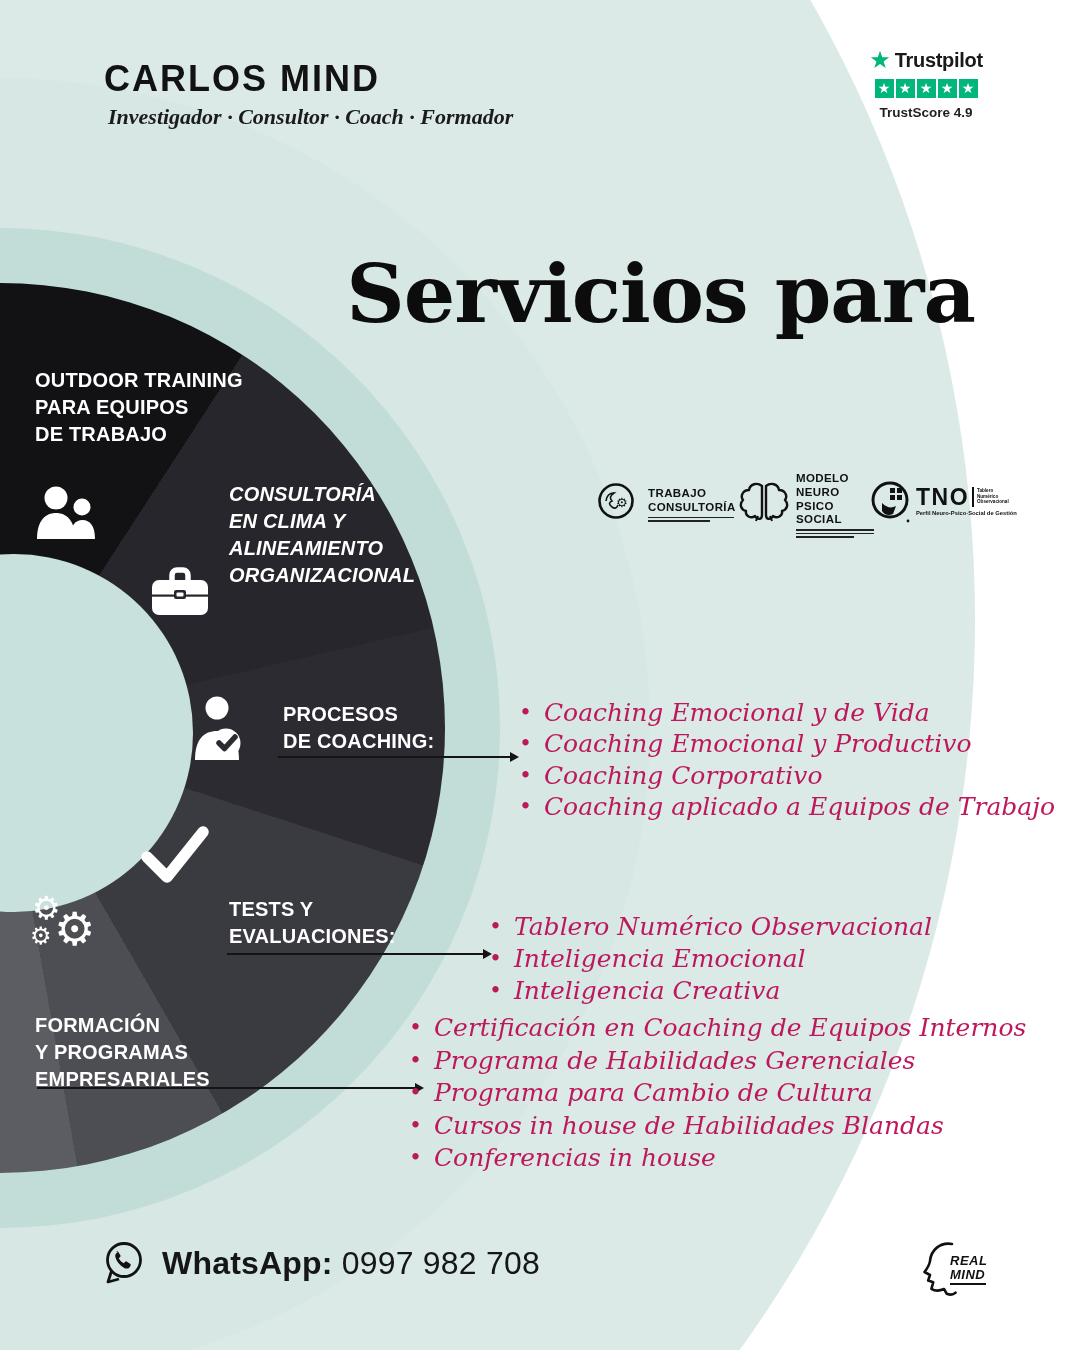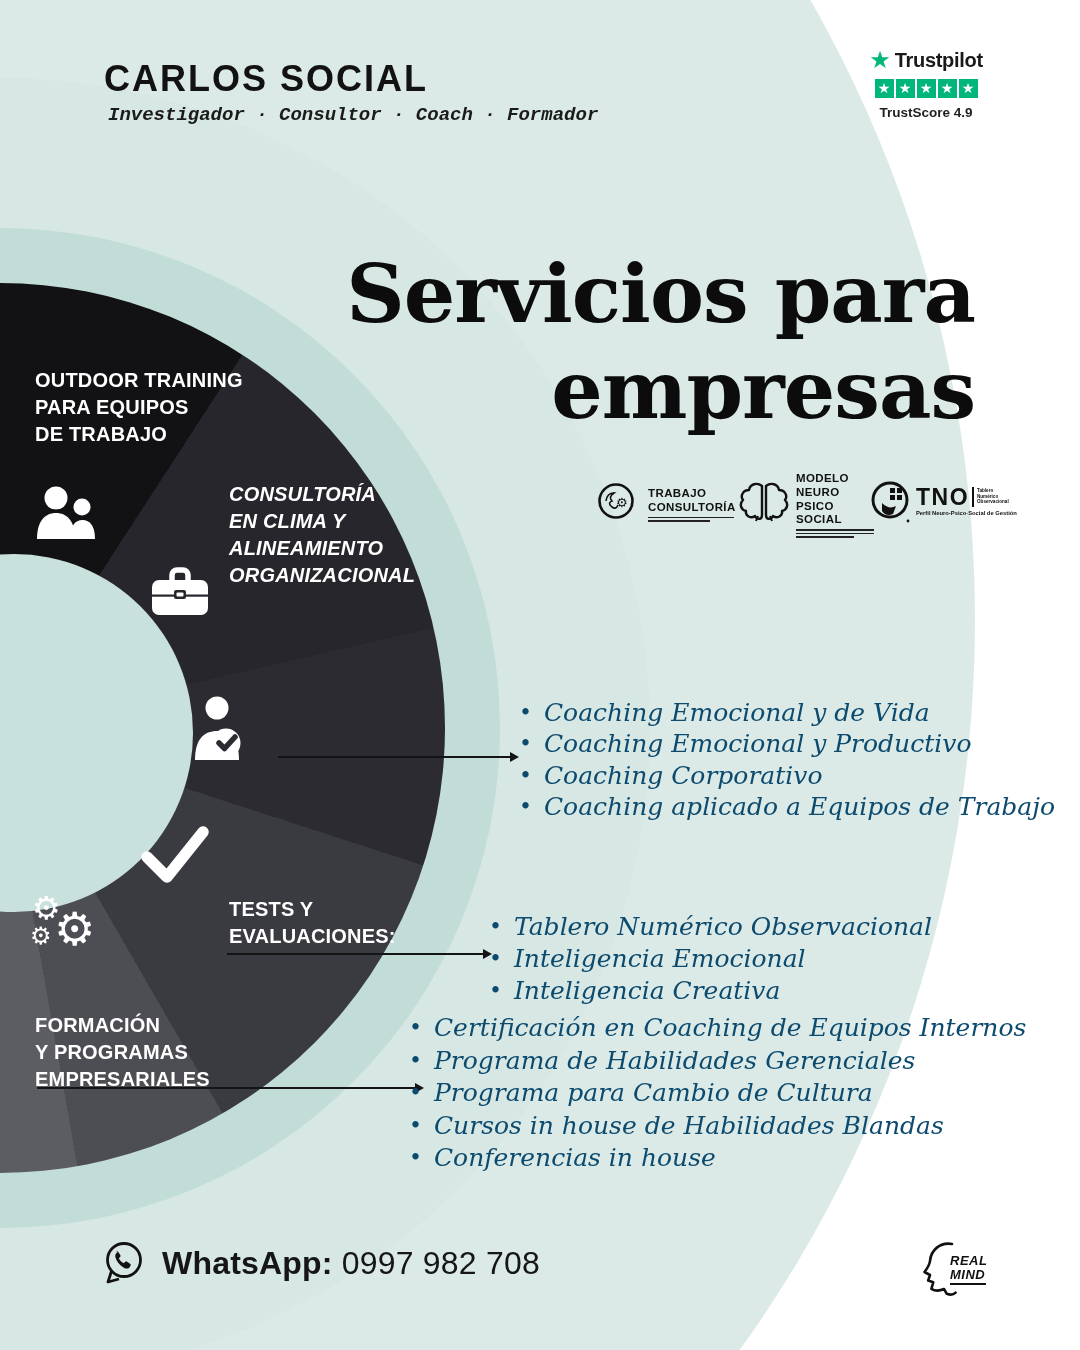--- a/index.html
+++ b/index.html
@@ -17,22 +17,22 @@
       #121215 0deg 33deg,
       #26262c 33deg 77deg,
       #2b2b31 77deg 108deg,
       #3a3a41 108deg 150deg,
       #4d4d54 150deg 170deg,
       #5c5c63 170deg 360deg);}
   .wheel-hole{left:-165px;top:554px;width:358px;height:358px;background:#c9e1dc;}
 
   
   .brand-name{left:104px;top:58px;font-size:36px;font-weight:700;letter-spacing:2px;color:#121212;}
-  .brand-tagline{left:108px;top:104px;font-family:Liberation Mono, monospace;font-style:italic;font-weight:700;
-                 font-size:19px;color:#1b1b1b;}
+  .brand-tagline{left:108px;top:104px;font-family:Liberation Serif, serif;font-style:italic;font-weight:700;
+                 font-size:22px;color:#1b1b1b;}
 
   
   .tp{left:866px;top:48px;width:120px;display:flex;flex-direction:column;align-items:center;cursor:pointer;}
   .tp-brandrow{display:flex;align-items:center;gap:4px;}
   .tp-logostar{color:#00b67a;font-size:24px;line-height:24px;}
   .tp-brandtext{font-size:20px;font-weight:700;color:#191919;letter-spacing:-0.3px;}
   .tp-stars{display:flex;gap:2px;margin-top:7px;}
   .tp-box{width:19px;height:19px;background:#00b67a;color:#fff;font-size:14px;line-height:19px;text-align:center;}
   .tp-score{margin-top:7px;font-size:13.5px;font-weight:700;color:#1f1f1f;}
 
@@ -49,21 +49,21 @@
 
   
   .wlabel{color:#ffffff;font-size:20px;line-height:27px;font-weight:700;letter-spacing:0.2px;}
 
   
   .arrow{height:2px;background:#141414;}
   .arrow::after{content:"";position:absolute;right:-9px;top:-4.5px;width:0;height:0;
     border-left:9px solid #141414;border-top:5.5px solid transparent;border-bottom:5.5px solid transparent;}
 
   
-  .slist{font-family:"DejaVu Serif",serif;font-style:italic;color:#0c4a6e;font-size:25px;}
+  .slist{font-family:"DejaVu Serif",serif;font-style:italic;color:#be185d;font-size:25px;}
   .slist .item{display:flex;align-items:baseline;}
   .slist .item::before{content:"•";font-style:normal;margin-right:12px;font-size:22px;position:relative;top:-1px;}
   .l-coaching .item{line-height:30.3px;}
   .l-tests .item{line-height:31px;}
   .l-formacion .item{line-height:31.6px;}
 
   
   .wa{left:102px;top:1240px;display:flex;align-items:center;gap:16px;cursor:pointer;}
   .wa-text{font-size:32px;color:#15151a;letter-spacing:0.2px;}
   .wa-text .b{font-weight:700;}
@@ -75,41 +75,40 @@
 <body>
 
 <div class="poster">
 
   <div class="circle bg-big"></div>
   <div class="circle bg-mid"></div>
   <div class="circle wheel-ring"></div>
   <div class="circle wheel"></div>
   <div class="circle wheel-hole"></div>
 
-  <div class="abs brand-name">CARLOS SOCIAL</div>
+  <div class="abs brand-name">CARLOS MIND</div>
   <div class="abs brand-tagline">Investigador · Consultor · Coach · Formador</div>
 
   <div class="abs tp">
     <div class="tp-brandrow">
       <span class="tp-logostar">★</span>
       <span class="tp-brandtext">Trustpilot</span>
     </div>
     <div class="tp-stars">
       <span class="tp-box">★</span>
       <span class="tp-box">★</span>
       <span class="tp-box">★</span>
       <span class="tp-box">★</span>
       <span class="tp-box">★</span>
     </div>
     <div class="tp-score">TrustScore 4.9</div>
   </div>
 
   <div class="abs title">
     <div>Servicios para</div>
-    <div>empresas</div>
   </div>
 
   <svg class="abs" style="left:597px;top:482px;" width="38" height="38" viewBox="0 0 38 38">
     <circle cx="19" cy="19" r="16.5" fill="none" stroke="#111" stroke-width="2.6"></circle>
     <path d="M9 19 q1-8 8-8 q-6 4-2 8 q-5 2 0 6 q4 3 6-2" fill="none" stroke="#111" stroke-width="1.6"></path>
     <text x="19" y="25" font-size="13" fill="#111" font-family="DejaVu Sans">⚙</text>
   </svg>
   <div class="abs" style="left:648px;top:487px;">
     <div class="badge-text">TRABAJO</div>
     <div class="badge-text">CONSULTORÍA</div>
@@ -158,20 +157,24 @@
     <div>OUTDOOR TRAINING</div>
     <div>PARA EQUIPOS</div>
     <div>DE TRABAJO</div>
   </div>
   <div class="abs wlabel" style="left:229px;top:481px;font-style:italic;">
     <div>CONSULTORÍA</div>
     <div>EN CLIMA Y</div>
     <div>ALINEAMIENTO</div>
     <div>ORGANIZACIONAL</div>
   </div>
+  <div class="abs wlabel" style="left:283px;top:701px;">
+    <div>PROCESOS</div>
+    <div>DE COACHING:</div>
+  </div>
   <div class="abs wlabel" style="left:229px;top:896px;">
     <div>TESTS Y</div>
     <div>EVALUACIONES:</div>
   </div>
   <div class="abs wlabel" style="left:35px;top:1012px;">
     <div>FORMACIÓN</div>
     <div>Y PROGRAMAS</div>
     <div>EMPRESARIALES</div>
   </div>
 

